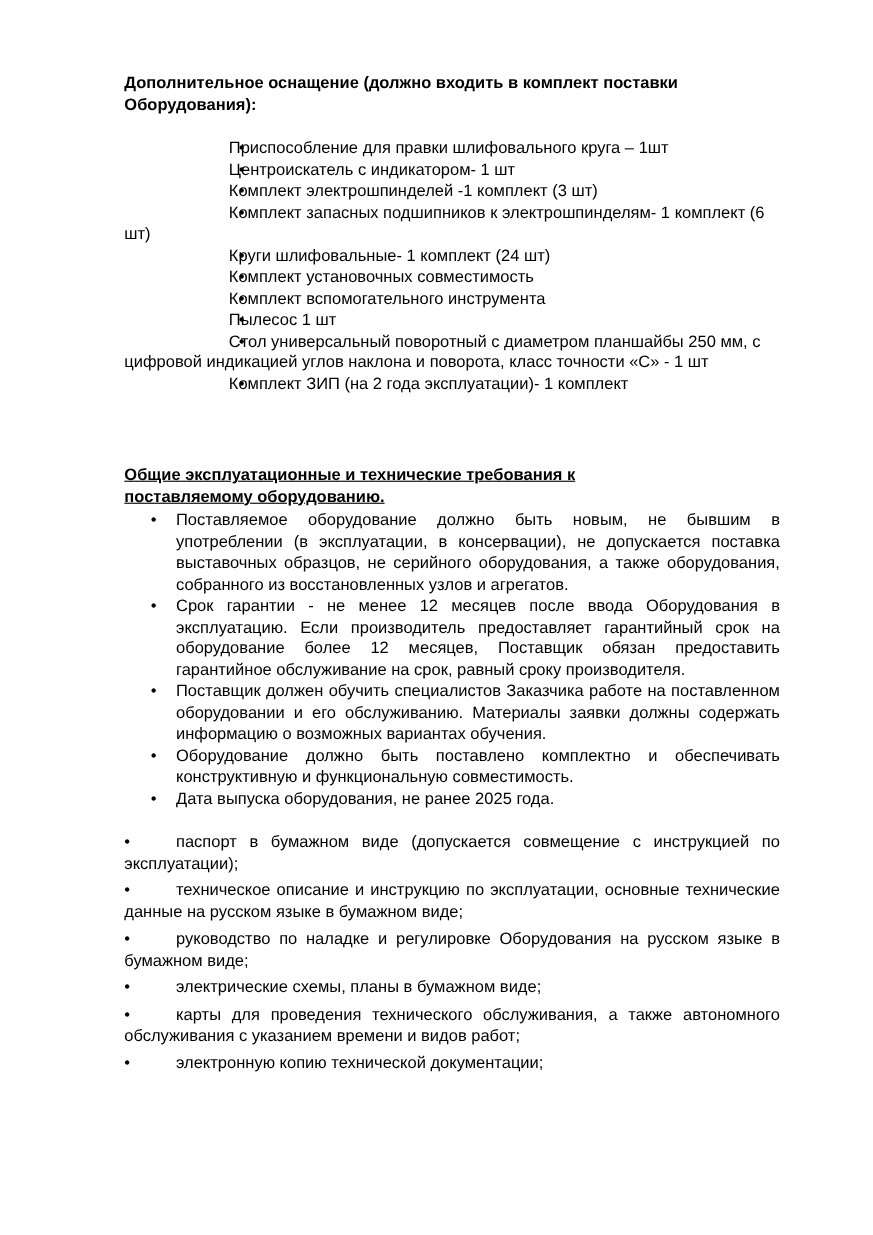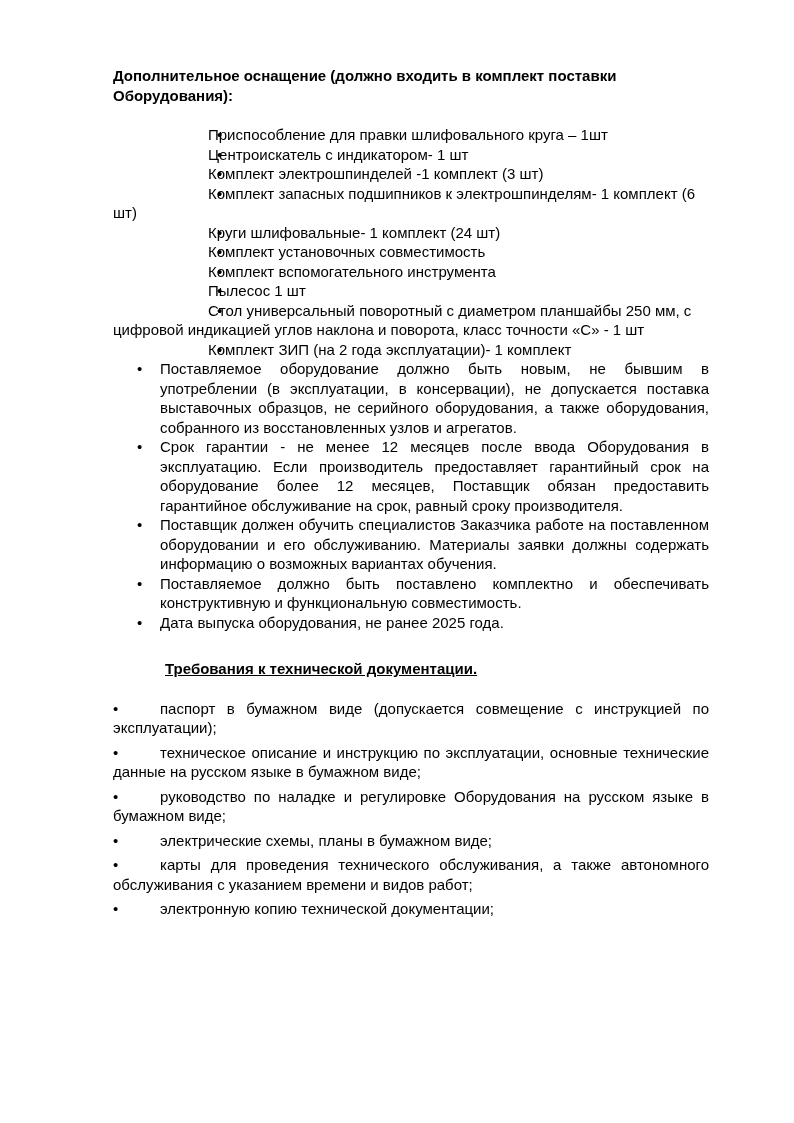--- a/index.html
+++ b/index.html
@@ -78,30 +78,30 @@
     <div class="s1-item"><span class="s1-bullet">•</span><span>Комплект электрошпинделей -1 комплект (3 шт)</span></div>
     <div class="s1-item"><span class="s1-bullet">•</span><span>Комплект запасных подшипников к электрошпинделям- 1 комплект (6 шт)</span></div>
     <div class="s1-item"><span class="s1-bullet">•</span><span>Круги шлифовальные- 1 комплект (24 шт)</span></div>
     <div class="s1-item"><span class="s1-bullet">•</span><span>Комплект установочных совместимость</span></div>
     <div class="s1-item"><span class="s1-bullet">•</span><span>Комплект вспомогательного инструмента</span></div>
     <div class="s1-item"><span class="s1-bullet">•</span><span>Пылесос 1 шт</span></div>
     <div class="s1-item"><span class="s1-bullet">•</span><span>Стол универсальный поворотный с диаметром планшайбы 250 мм, с цифровой индикацией углов наклона и поворота, класс точности «С» - 1 шт</span></div>
     <div class="s1-item"><span class="s1-bullet">•</span><span>Комплект ЗИП (на 2 года эксплуатации)- 1 комплект</span></div>
   </div>
 
+  <div class="h-req">Общие эксплуатационные и технические требования к поставляемому оборудованию.</div>
 
   <div>
     <div class="s2-item"><span class="s2-bullet">•</span><span>Поставляемое оборудование должно быть новым, не бывшим в употреблении (в эксплуатации, в консервации), не допускается поставка выставочных образцов, не серийного оборудования, а также оборудования, собранного из восстановленных узлов и агрегатов.</span></div>
     <div class="s2-item"><span class="s2-bullet">•</span><span>Срок гарантии - не менее 12 месяцев после ввода Оборудования в эксплуатацию. Если производитель предоставляет гарантийный срок на оборудование более 12 месяцев, Поставщик обязан предоставить гарантийное обслуживание на срок, равный сроку производителя.</span></div>
     <div class="s2-item"><span class="s2-bullet">•</span><span>Поставщик должен обучить специалистов Заказчика работе на поставленном оборудовании и его обслуживанию. Материалы заявки должны содержать информацию о возможных вариантах обучения.</span></div>
-    <div class="s2-item"><span class="s2-bullet">•</span><span>Поставляемое должно быть поставлено комплектно и обеспечивать конструктивную и функциональную совместимость.</span></div>
+    <div class="s2-item"><span class="s2-bullet">•</span><span>Оборудование должно быть поставлено комплектно и обеспечивать конструктивную и функциональную совместимость.</span></div>
     <div class="s2-item"><span class="s2-bullet">•</span><span>Дата выпуска оборудования, не ранее 2025 года.</span></div>
   </div>
 
-  <div class="h-doc">Требования к технической документации.</div>
 
 
   <div class="s3-list">
     <div class="s3-item"><span class="s3-bullet">•</span><span>паспорт в бумажном виде (допускается совмещение с инструкцией по эксплуатации);</span></div>
     <div class="s3-item"><span class="s3-bullet">•</span><span>техническое описание и инструкцию по эксплуатации, основные технические данные на русском языке в бумажном виде;</span></div>
     <div class="s3-item"><span class="s3-bullet">•</span><span>руководство по наладке и регулировке Оборудования на русском языке в бумажном виде;</span></div>
     <div class="s3-item"><span class="s3-bullet">•</span><span>электрические схемы, планы в бумажном виде;</span></div>
     <div class="s3-item"><span class="s3-bullet">•</span><span>карты для проведения технического обслуживания, а также автономного обслуживания с указанием времени и видов работ;</span></div>
     <div class="s3-item"><span class="s3-bullet">•</span><span>электронную копию технической документации;</span></div>
   </div>

